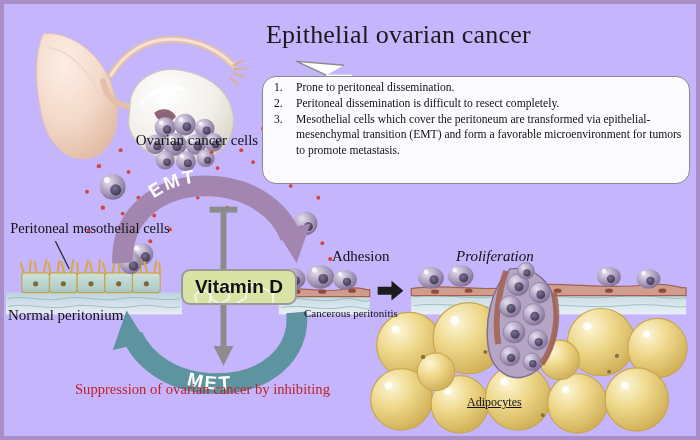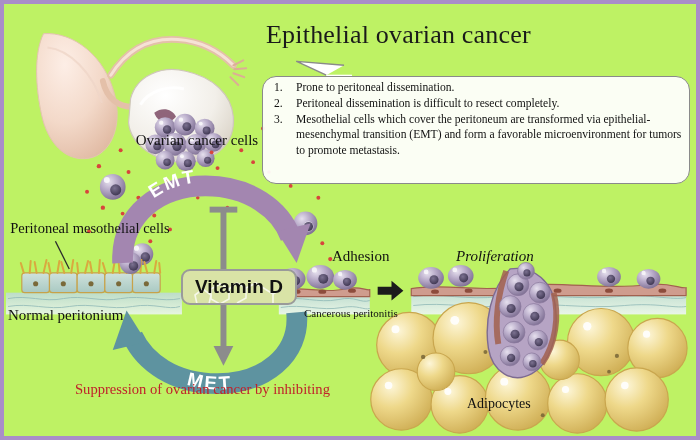--- a/index.html
+++ b/index.html
@@ -1,19 +1,19 @@
 <!DOCTYPE html>
 <html><head>
 <meta charset="utf-8">
 <style>
   html,body{margin:0;padding:0;background:#fff;}
   body{width:700px;height:440px;overflow:hidden;font-family:"Liberation Serif",serif;}
 
   #figure{
-    position:relative;width:700px;height:440px;background:#bef264;
+    position:relative;width:700px;height:440px;background:#c4b5fd;
     box-sizing:border-box;border:4px solid #a98ec8;
   }
   #canvas{position:absolute;inset:0;}
   .layer{position:absolute;inset:0;}
 
   
   .lbl{position:absolute;color:#111;line-height:1.12;}
   #title{
     left:262px;top:16px;width:420px;font-size:26px;letter-spacing:.2px;
     color:#1a1a1a;
@@ -30,21 +30,21 @@
   #callout-list .li{display:flex;margin-bottom:.5px;}
   #callout-list .num{width:26px;flex:none;padding-left:4px;box-sizing:border-box;}
   #callout-list .txt{flex:1;}
 
   #lbl-ovarian{left:118px;top:128px;width:150px;text-align:center;font-size:15px;}
   #lbl-peritoneal{left:6px;top:216px;width:160px;text-align:center;font-size:14.5px;}
   #lbl-normal-per{left:4px;top:303px;font-size:15px;}
   #lbl-adhesion{left:328px;top:244px;font-size:15px;}
   #lbl-prolif{left:452px;top:244px;font-size:15px;font-style:italic;}
   #lbl-canc-per{left:300px;top:303px;font-size:11px;}
-  #lbl-adip{left:463px;top:392px;font-size:14px;}
+  #lbl-adip{left:463px;top:392px;font-size:12px;text-decoration:underline;}
 
   #conclusion{
     position:absolute;left:52px;top:376px;width:360px;
     color:#c0222a;font-size:14.6px;line-height:1.3;margin-left:19px;
   }
 
   
   #vitd-box{
     position:absolute;left:177px;top:265px;width:116px;height:36px;
     background:#d9e3a6;border:2px solid #9a9a9a;border-radius:9px;

